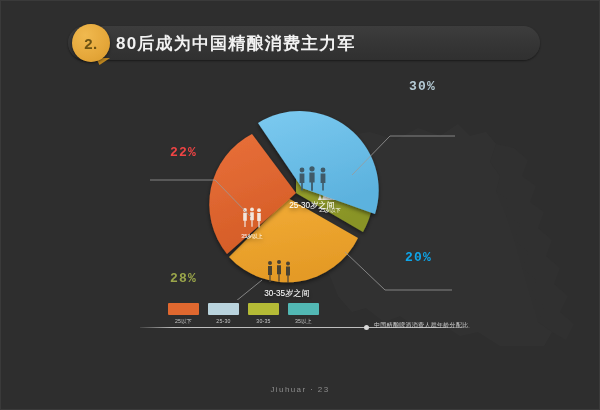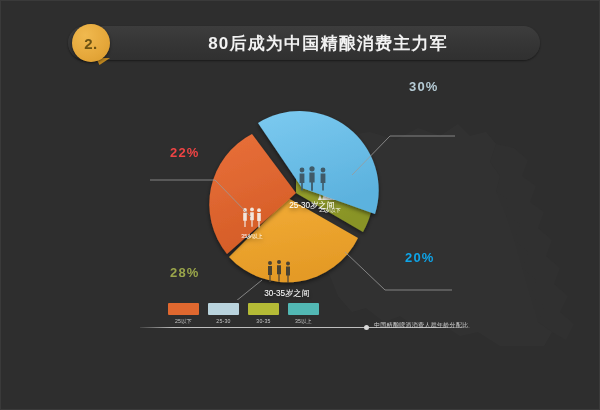--- a/index.html
+++ b/index.html
@@ -53,21 +53,21 @@
     height: 34px;
     background: linear-gradient(180deg,#3d3d3d 0%, #353535 55%, #303030 100%);
     border-radius: 17px;
     box-shadow: 0 1px 2px rgba(0,0,0,.45);
   }
   #header-title {
     position: absolute;
     left: 0; right: 0;
     top: 50%;
     transform: translateY(-50%);
-    text-align: center;
+    text-align: left;
     color: #f2f2f2;
     font-size: 17px;
     font-weight: bold;
     letter-spacing: 1.2px;
     padding-left: 48px;
     box-sizing: border-box;
     white-space: nowrap;
   }
   #badge {
     position: absolute;
@@ -124,25 +124,26 @@
     pointer-events: none;
   }
 
   
   .callout {
     position: absolute;
     font-size: 13px;
     font-weight: bold;
     letter-spacing: 1.2px;
     white-space: nowrap;
+    font-family: Liberation Mono, monospace;
   }
   #pct-30 { left: 409px; top: 79px;  color: #b6ccd6; }
   #pct-20 { left: 405px; top: 250px; color: #0ea5e9; }
   #pct-22 { left: 170px; top: 145px; color: #ef4444; }
-  #pct-28 { left: 170px; top: 265px; color: #9aa54a; }
+  #pct-28 { left: 170px; top: 271px; color: #9aa54a; }
 
   
   #legend {
     position: absolute;
     left: 168px;
     top: 303px;
     display: flex;
     gap: 9px;
   }
   .legend-item { width: 31px; }
@@ -334,14 +335,15 @@
     <div class="legend-item">
       <div class="legend-swatch" style="background:#52b8b4"></div>
       <div class="legend-label">35以上</div>
     </div>
   </div>
 
   <div id="baseline"></div>
   <div id="baseline-dot"></div>
   <div id="caption">中国精酿啤酒消费人群年龄分配比</div>
 
+  <div id="footer">Jiuhuar · 23</div>
 
 </div>
 
 </body></html>

